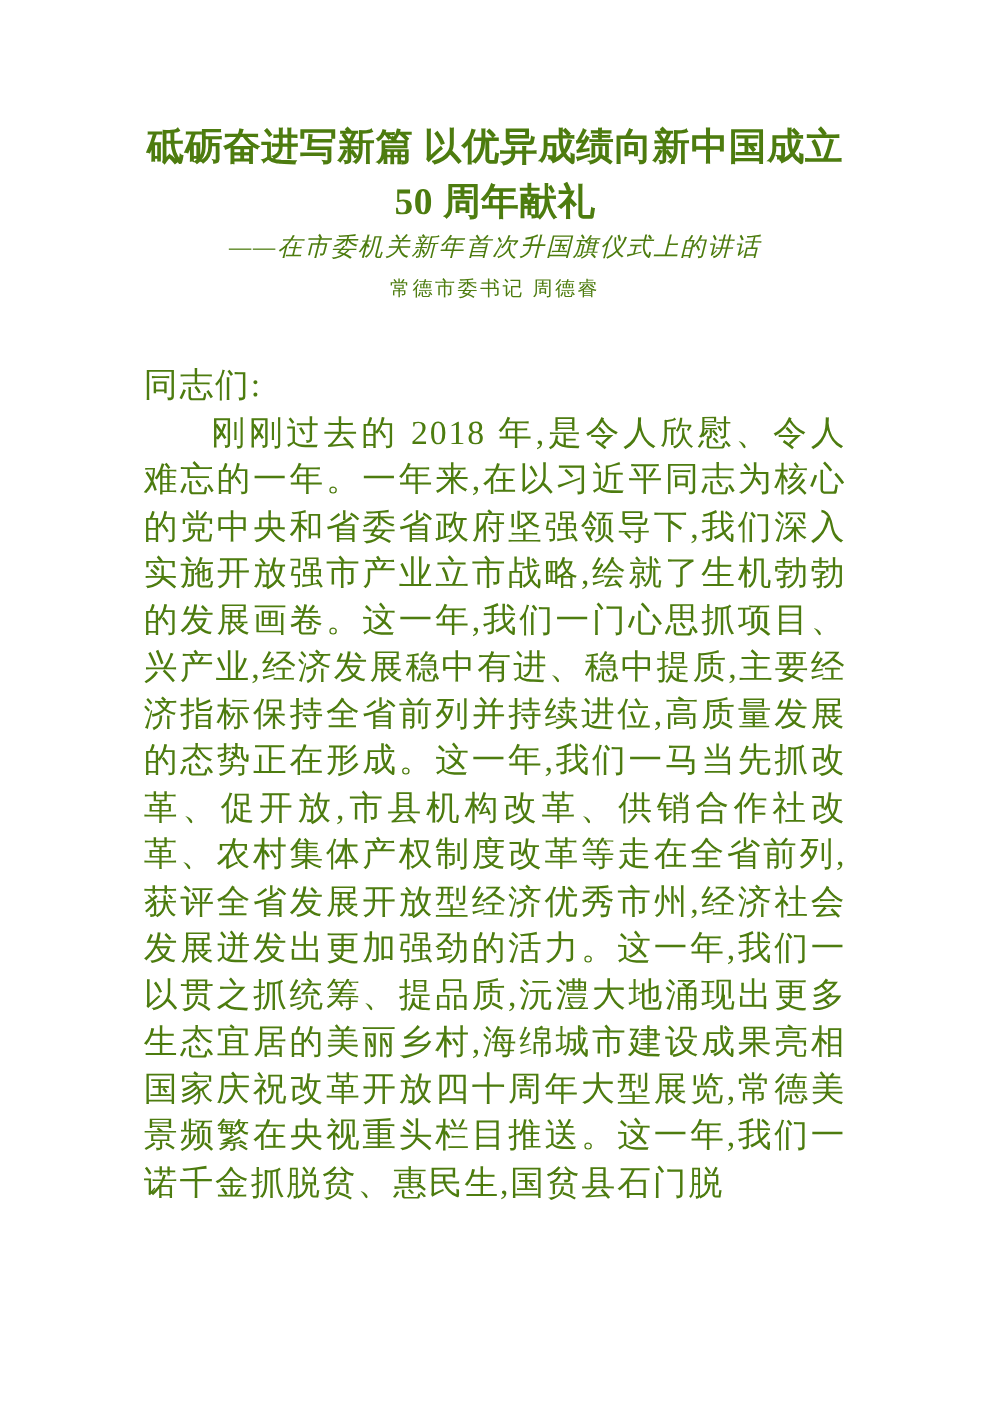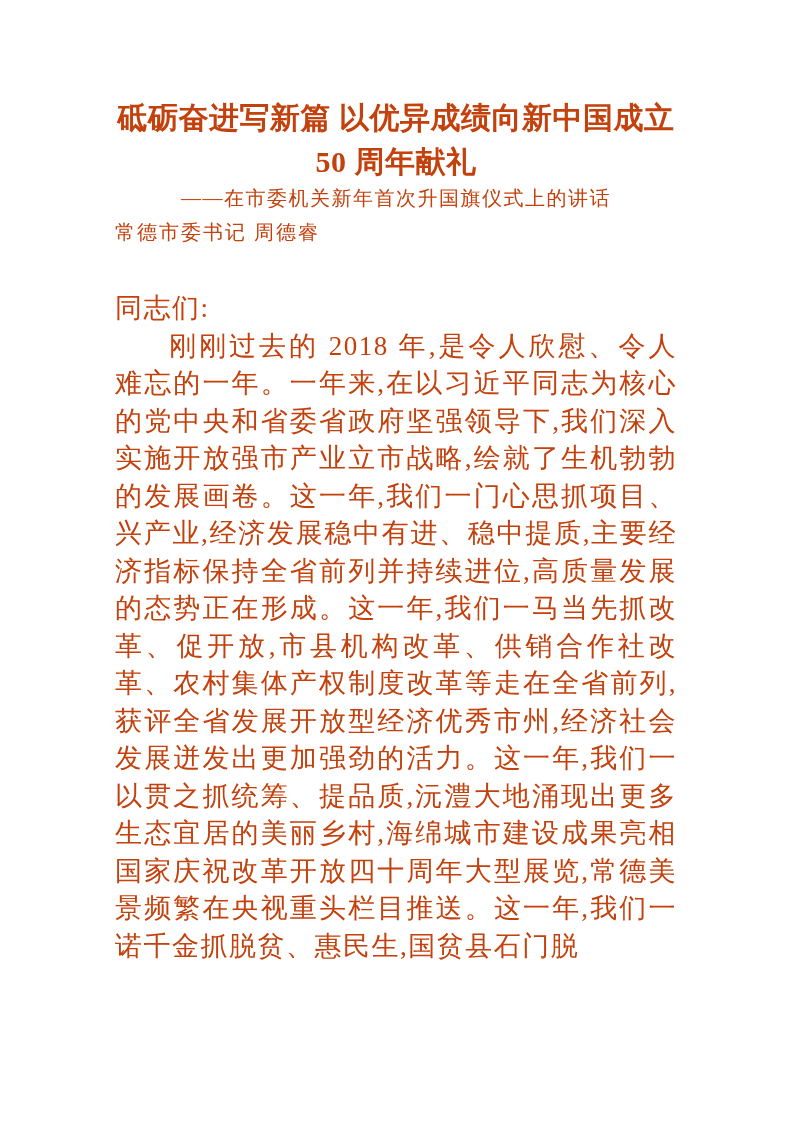--- a/index.html
+++ b/index.html
@@ -7,46 +7,47 @@
     padding: 0;
     background: #ffffff;
   }
   .page {
     position: relative;
     width: 793px;
     height: 1122px;
     background: #ffffff;
     overflow: hidden;
     font-family: "Liberation Serif", serif;
-    color: #c2410c;
+    color: #4d7c0f;
   }
   .content {
     margin-left: 115px;
     margin-right: 116px; 
   }
   .doc-title {
     margin: 96px 0 0 0;
     font-size: 30px;
     line-height: 44px;
     font-weight: 700;
     text-align: center;
     letter-spacing: 0.5px;
   }
   .doc-subtitle {
     margin-top: 0;
     font-size: 20px;
     line-height: 28px;
     text-align: center;
     letter-spacing: 1.5px;
+    font-style: italic;
   }
   .doc-byline {
     margin-top: 6px;
-    font-size: 20px;
+    font-size: 16px;
     line-height: 28px;
-    text-align: left;
+    text-align: center;
     letter-spacing: 2px;
   }
   .doc-body {
     margin-top: 44px;
     font-size: 27px;
     line-height: 37.5px;
     text-align: justify;
     text-justify: inter-character;
     letter-spacing: 1.5px;
   }

